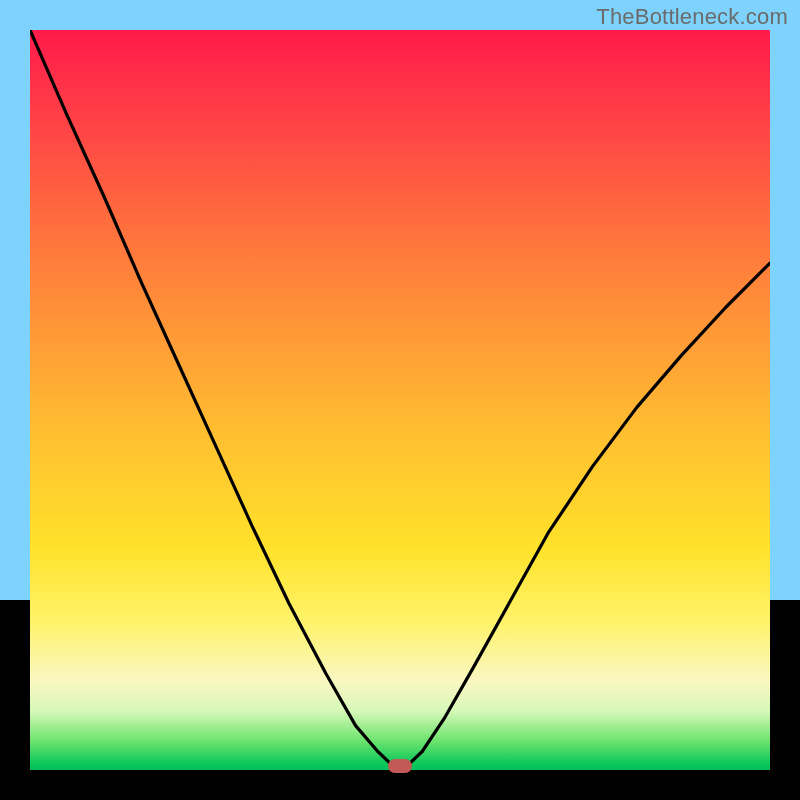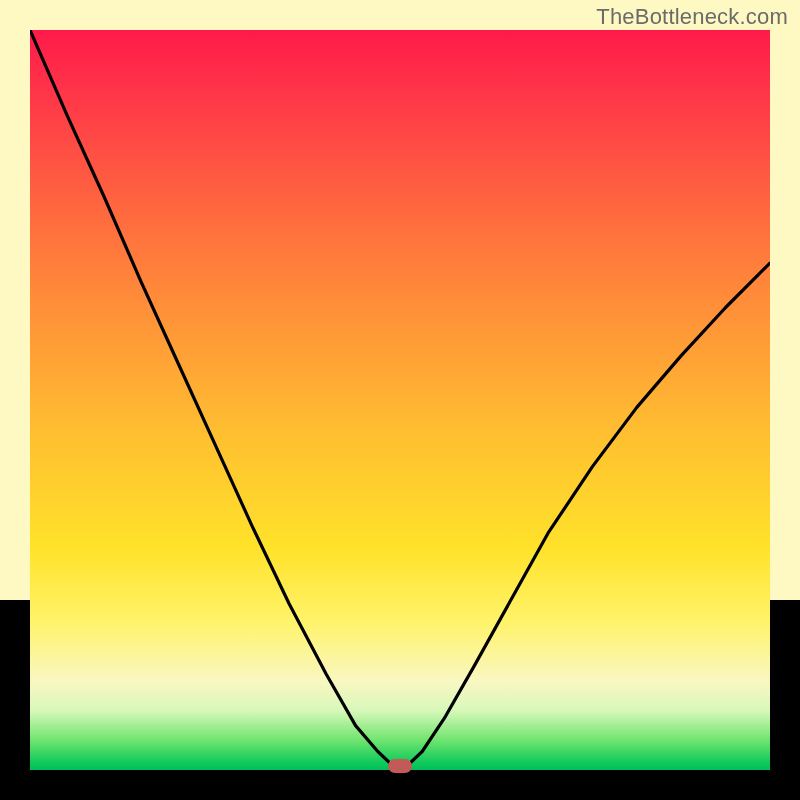--- a/index.html
+++ b/index.html
@@ -8,21 +8,21 @@
     width: 800px;
     height: 800px;
     background: #000;
     overflow: hidden;
     font-family: Arial, Helvetica, sans-serif;
   }
   .frame {
     position: relative;
     width: 800px;
     height: 600px;
-    background: #fef9c3;
+    background: #7dd3fc;
   }
   .watermark {
     position: absolute;
     top: 4px;
     right: 12px;
     color: #6b6b6b;
     font-size: 22px;
     font-weight: 500;
     letter-spacing: 0.2px;
     z-index: 10;

